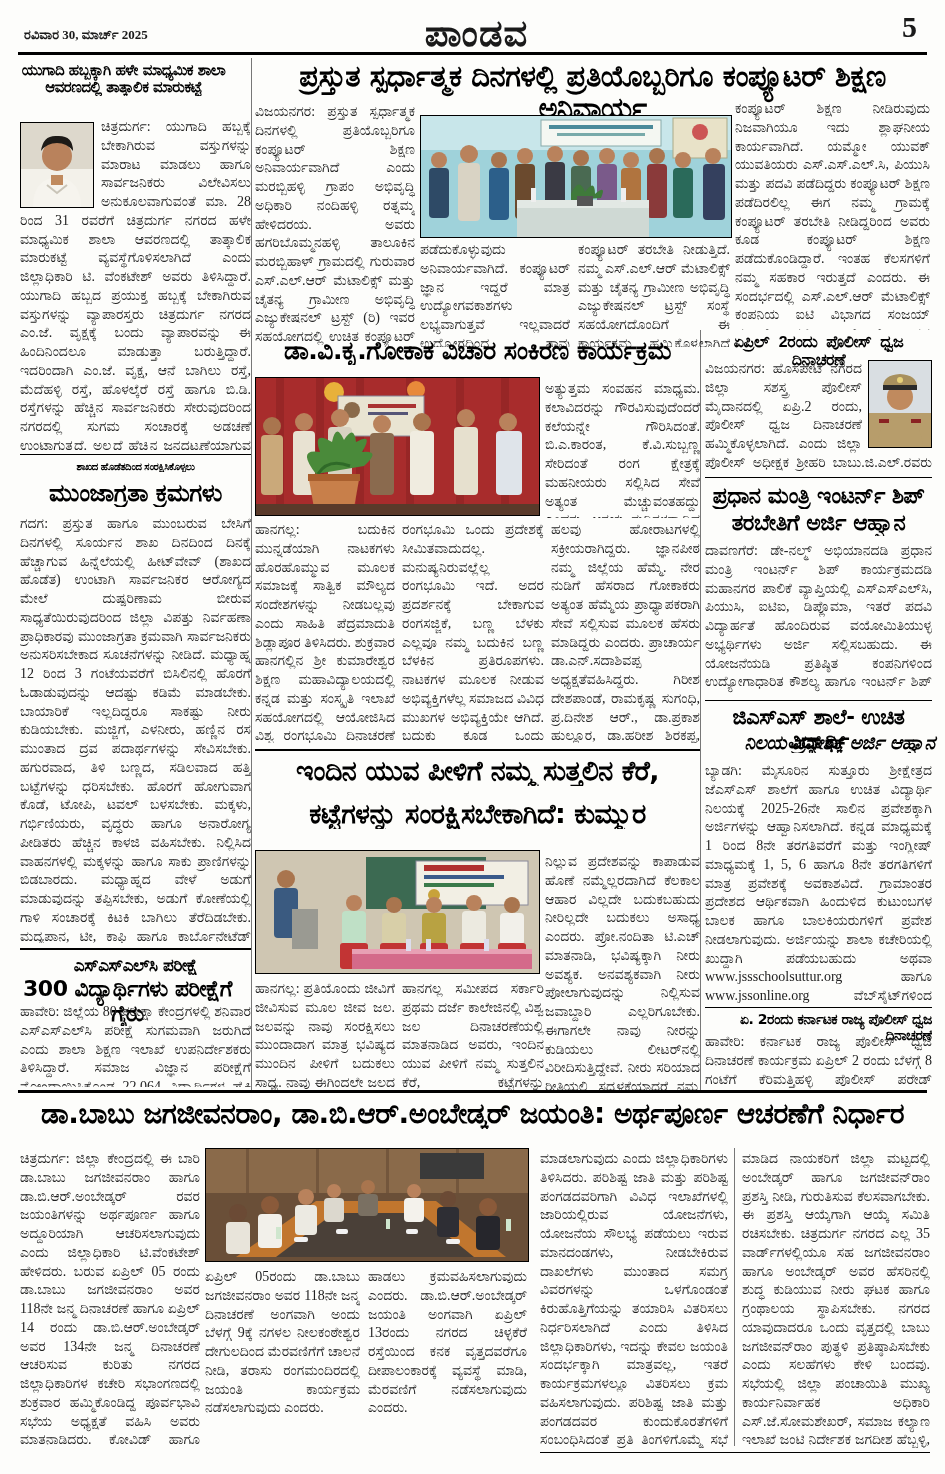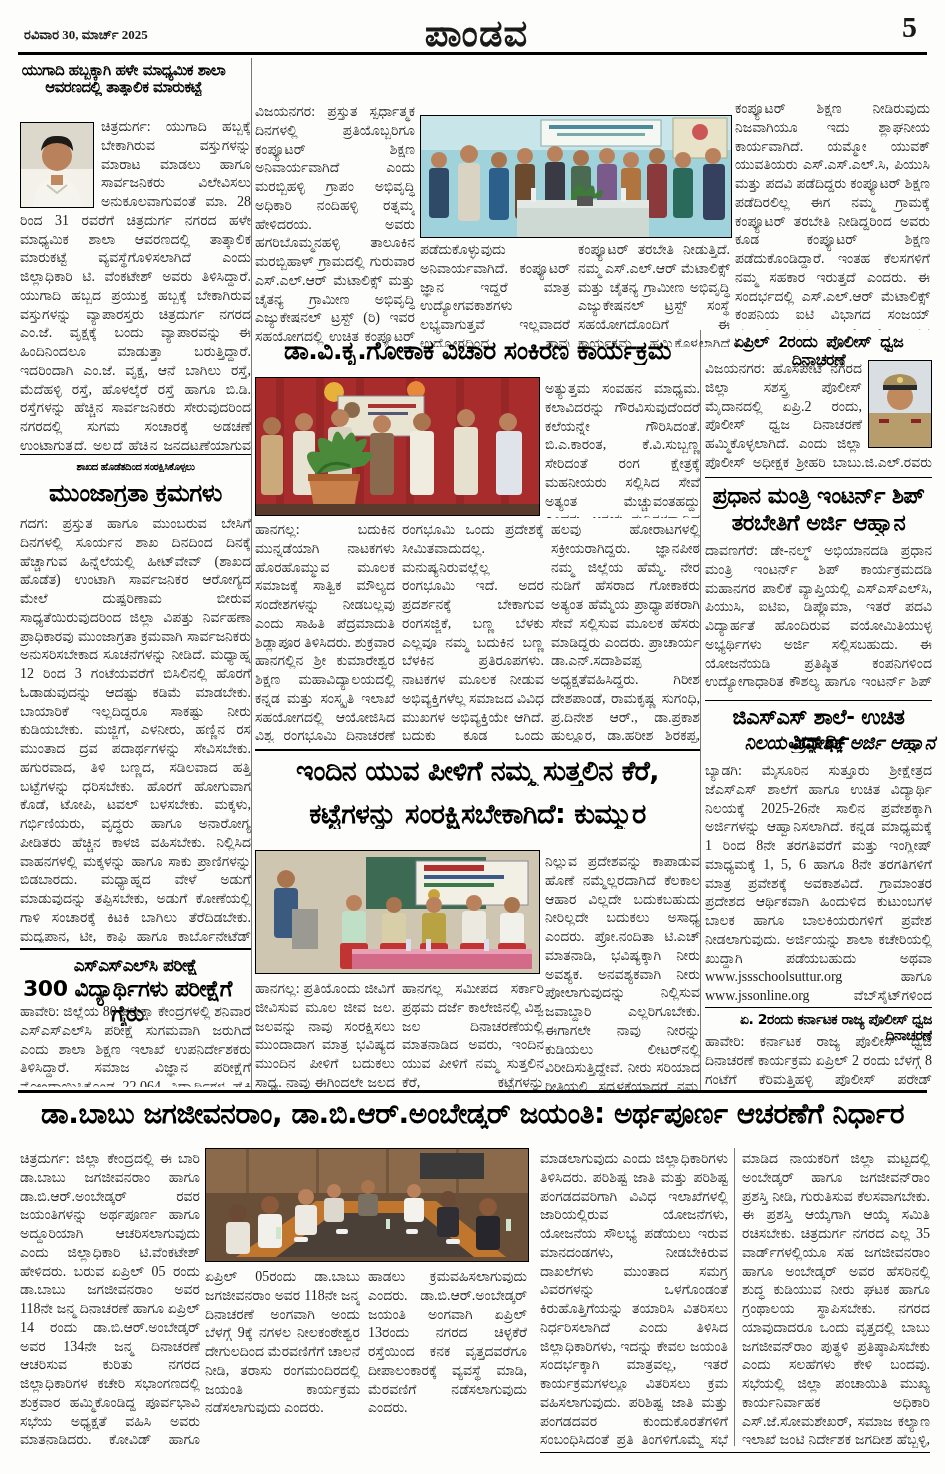--- a/index.html
+++ b/index.html
@@ -52,20 +52,21 @@
   <div class="abs rule" style="left:20px;top:454px;width:231px;height:1px;"></div>
   <div class="abs hl" style="left:20px;top:461px;width:231px;font-size:10px;">ಶಾಖದ ಹೊಡೆತದಿಂದ ಸಂರಕ್ಷಿಸಿಕೊಳ್ಳಲು</div>
   <div class="abs hl" style="left:20px;top:480px;width:231px;font-size:24px;">ಮುಂಜಾಗ್ರತಾ ಕ್ರಮಗಳು</div>
   <div class="abs bt" style="left:20px;top:515px;width:231px;height:428px;">ಗದಗ: ಪ್ರಸ್ತುತ ಹಾಗೂ ಮುಂಬರುವ ಬೇಸಿಗೆ ದಿನಗಳಲ್ಲಿ ಸೂರ್ಯನ ಶಾಖ ದಿನದಿಂದ ದಿನಕ್ಕೆ ಹೆಚ್ಚಾಗುವ ಹಿನ್ನೆಲೆಯಲ್ಲಿ ಹೀಟ್‌ವೇವ್ (ಶಾಖದ ಹೊಡೆತ) ಉಂಟಾಗಿ ಸಾರ್ವಜನಿಕರ ಆರೋಗ್ಯದ ಮೇಲೆ ದುಷ್ಪರಿಣಾಮ ಬೀರುವ ಸಾಧ್ಯತೆಯಿರುವುದರಿಂದ ಜಿಲ್ಲಾ ವಿಪತ್ತು ನಿರ್ವಹಣಾ ಪ್ರಾಧಿಕಾರವು ಮುಂಜಾಗ್ರತಾ ಕ್ರಮವಾಗಿ ಸಾರ್ವಜನಿಕರು ಅನುಸರಿಸಬೇಕಾದ ಸೂಚನೆಗಳನ್ನು ನೀಡಿದೆ. ಮಧ್ಯಾಹ್ನ 12 ರಿಂದ 3 ಗಂಟೆಯವರೆಗೆ ಬಿಸಿಲಿನಲ್ಲಿ ಹೊರಗೆ ಓಡಾಡುವುದನ್ನು ಆದಷ್ಟು ಕಡಿಮೆ ಮಾಡಬೇಕು. ಬಾಯಾರಿಕೆ ಇಲ್ಲದಿದ್ದರೂ ಸಾಕಷ್ಟು ನೀರು ಕುಡಿಯಬೇಕು. ಮಜ್ಜಿಗೆ, ಎಳನೀರು, ಹಣ್ಣಿನ ರಸ ಮುಂತಾದ ದ್ರವ ಪದಾರ್ಥಗಳನ್ನು ಸೇವಿಸಬೇಕು. ಹಗುರವಾದ, ತಿಳಿ ಬಣ್ಣದ, ಸಡಿಲವಾದ ಹತ್ತಿ ಬಟ್ಟೆಗಳನ್ನು ಧರಿಸಬೇಕು. ಹೊರಗೆ ಹೋಗುವಾಗ ಕೊಡೆ, ಟೋಪಿ, ಟವಲ್ ಬಳಸಬೇಕು. ಮಕ್ಕಳು, ಗರ್ಭಿಣಿಯರು, ವೃದ್ಧರು ಹಾಗೂ ಅನಾರೋಗ್ಯ ಪೀಡಿತರು ಹೆಚ್ಚಿನ ಕಾಳಜಿ ವಹಿಸಬೇಕು. ನಿಲ್ಲಿಸಿದ ವಾಹನಗಳಲ್ಲಿ ಮಕ್ಕಳನ್ನು ಹಾಗೂ ಸಾಕು ಪ್ರಾಣಿಗಳನ್ನು ಬಿಡಬಾರದು. ಮಧ್ಯಾಹ್ನದ ವೇಳೆ ಅಡುಗೆ ಮಾಡುವುದನ್ನು ತಪ್ಪಿಸಬೇಕು, ಅಡುಗೆ ಕೋಣೆಯಲ್ಲಿ ಗಾಳಿ ಸಂಚಾರಕ್ಕೆ ಕಿಟಕಿ ಬಾಗಿಲು ತೆರೆದಿಡಬೇಕು. ಮದ್ಯಪಾನ, ಟೀ, ಕಾಫಿ ಹಾಗೂ ಕಾರ್ಬೊನೇಟೆಡ್ ಪಾನೀಯಗಳ ಸೇವನೆ ತ್ಯಜಿಸಬೇಕು. ತಲೆ ಸುತ್ತುವಿಕೆ, ತಲೆನೋವು, ವಾಂತಿ ಮುಂತಾದ ಲಕ್ಷಣಗಳು ಕಂಡುಬಂದಲ್ಲಿ ತಕ್ಷಣ ಹತ್ತಿರದ ಆರೋಗ್ಯ ಕೇಂದ್ರಕ್ಕೆ ಭೇಟಿ ನೀಡಬೇಕು. ಬಿಸಿಲಿನ ತೀವ್ರತೆ ಹೆಚ್ಚಿರುವ ಸಂದರ್ಭದಲ್ಲಿ ಶ್ರಮದಾಯಕ ಕೆಲಸಗಳನ್ನು ಬೆಳಗಿನ ಅಥವಾ ಸಂಜೆಯ ವೇಳೆಯಲ್ಲಿ ಕೈಗೊಳ್ಳಬೇಕು ಎಂದು ಜಿಲ್ಲಾಡಳಿತ ಪ್ರಕಟಣೆಯಲ್ಲಿ ತಿಳಿಸಿದೆ.</div>
 
   <div class="abs rule" style="left:20px;top:948px;width:231px;height:2px;"></div>
   <div class="abs hl" style="left:20px;top:956px;width:231px;font-size:17px;">ಎಸ್‌ಎಸ್‌ಎಲ್‌ಸಿ ಪರೀಕ್ಷೆ</div>
   <div class="abs hl" style="left:12px;top:977px;width:231px;font-size:22px;">300 ವಿದ್ಯಾರ್ಥಿಗಳು ಪರೀಕ್ಷೆಗೆ ಗೈರು</div>
   <div class="abs bt" style="left:20px;top:1003px;width:231px;height:84px;">ಹಾವೇರಿ: ಜಿಲ್ಲೆಯ 80 ಪರೀಕ್ಷಾ ಕೇಂದ್ರಗಳಲ್ಲಿ ಶನಿವಾರ ಎಸ್‌ಎಸ್‌ಎಲ್‌ಸಿ ಪರೀಕ್ಷೆ ಸುಗಮವಾಗಿ ಜರುಗಿದೆ ಎಂದು ಶಾಲಾ ಶಿಕ್ಷಣ ಇಲಾಖೆ ಉಪನಿರ್ದೇಶಕರು ತಿಳಿಸಿದ್ದಾರೆ. ಸಮಾಜ ವಿಜ್ಞಾನ ಪರೀಕ್ಷೆಗೆ ನೋಂದಾಯಿಸಿಕೊಂಡ 22,064 ವಿದ್ಯಾರ್ಥಿಗಳ ಪೈಕಿ 21,764 ವಿದ್ಯಾರ್ಥಿಗಳು ಪರೀಕ್ಷೆ ಹಾಜರಾಗಿದ್ದು, 300 ವಿದ್ಯಾರ್ಥಿಗಳು ಗೈರು ಹಾಜರಾಗಿದ್ದಾರೆ ಎಂದು ಪ್ರಕಟಣೆಯಲ್ಲಿ ತಿಳಿಸಿದ್ದಾರೆ.</div>
 
+  <div class="abs hl" style="left:255px;top:60px;width:675px;font-size:29px;">ಪ್ರಸ್ತುತ ಸ್ಪರ್ಧಾತ್ಮಕ ದಿನಗಳಲ್ಲಿ ಪ್ರತಿಯೊಬ್ಬರಿಗೂ ಕಂಪ್ಯೂಟರ್ ಶಿಕ್ಷಣ ಅನಿವಾರ್ಯ</div>
   <div class="abs bt" style="left:255px;top:103px;width:160px;height:244px;">ವಿಜಯನಗರ: ಪ್ರಸ್ತುತ ಸ್ಪರ್ಧಾತ್ಮಕ ದಿನಗಳಲ್ಲಿ ಪ್ರತಿಯೊಬ್ಬರಿಗೂ ಕಂಪ್ಯೂಟರ್ ಶಿಕ್ಷಣ ಅನಿವಾರ್ಯವಾಗಿದೆ ಎಂದು ಮರಬ್ಬಿಹಳ್ಳಿ ಗ್ರಾಪಂ ಅಭಿವೃದ್ಧಿ ಅಧಿಕಾರಿ ನಂದಿಹಳ್ಳಿ ರತ್ನಮ್ಮ ಹೇಳಿದರಯ. ಅವರು ಹಗರಿಬೊಮ್ಮನಹಳ್ಳಿ ತಾಲೂಕಿನ ಮರಬ್ಬಿಹಾಳ್ ಗ್ರಾಮದಲ್ಲಿ ಗುರುವಾರ ಎಸ್.ಎಲ್.ಆರ್ ಮೆಟಾಲಿಕ್ಸ್ ಮತ್ತು ಚೈತನ್ಯ ಗ್ರಾಮೀಣ ಅಭಿವೃದ್ಧಿ ಎಜ್ಯುಕೇಷನಲ್ ಟ್ರಸ್ಟ್ (ರಿ) ಇವರ ಸಹಯೋಗದಲ್ಲಿ ಉಚಿತ ಕಂಪ್ಯೂಟರ್ ತರಬೇತಿ ಶಿಬಿರ ಉದ್ಘಾಟಿಸಿ ಮಾತನಾಡಿದರು. ಗ್ರಾಮೀಣ ಭಾಗದ ಯುವಕ ಮತ್ತು ಯುವತಿಯರು ಕಂಪ್ಯೂಟರ್ ಶಿಕ್ಷಣದಿಂದ ವಂಚಿತರಾಗಿ ಕಂಪ್ಯೂಟರ್ ಜ್ಞಾನ ಇಲ್ಲದೇ ಉದ್ಯೋಗ ಪಡೆಯುವಲ್ಲಿ ವಿಫಲರಾಗುತ್ತಿದ್ದಾರೆ. ನಾವು ಎಷ್ಟೇ ಶಿಕ್ಷಣ ಪಡೆದರೂ ಕಂಪ್ಯೂಟರ್ ಜ್ಞಾನ ಇಲ್ಲದಿದ್ದರೇ ಅನಕ್ಷರಸ್ಥರು ಇದ್ದ ಹಾಗೆ. ಉನ್ನತ ವಿದ್ಯಾಭ್ಯಾಸದ ಜೊತೆಗೆ ಕಂಪ್ಯೂಟರ್ ಜ್ಞಾನ</div>
 
   <div class="abs photo" style="left:420px;top:115px;width:310px;height:121px;">
     <svg width="310" height="121" viewBox="0 0 310 121">
       <rect width="310" height="121" fill="#9fd2da"></rect>
       <rect width="310" height="34" fill="#c8e6ea"></rect>
       <rect x="120" y="4" width="120" height="26" fill="#f4f7f2" stroke="#8aa"></rect>
       <rect x="128" y="9" width="104" height="4" fill="#4a8a9a"></rect>
       <rect x="136" y="17" width="88" height="3" fill="#7aa"></rect>
       <rect x="252" y="2" width="54" height="40" fill="#e8e2c8" stroke="#aa8"></rect>

